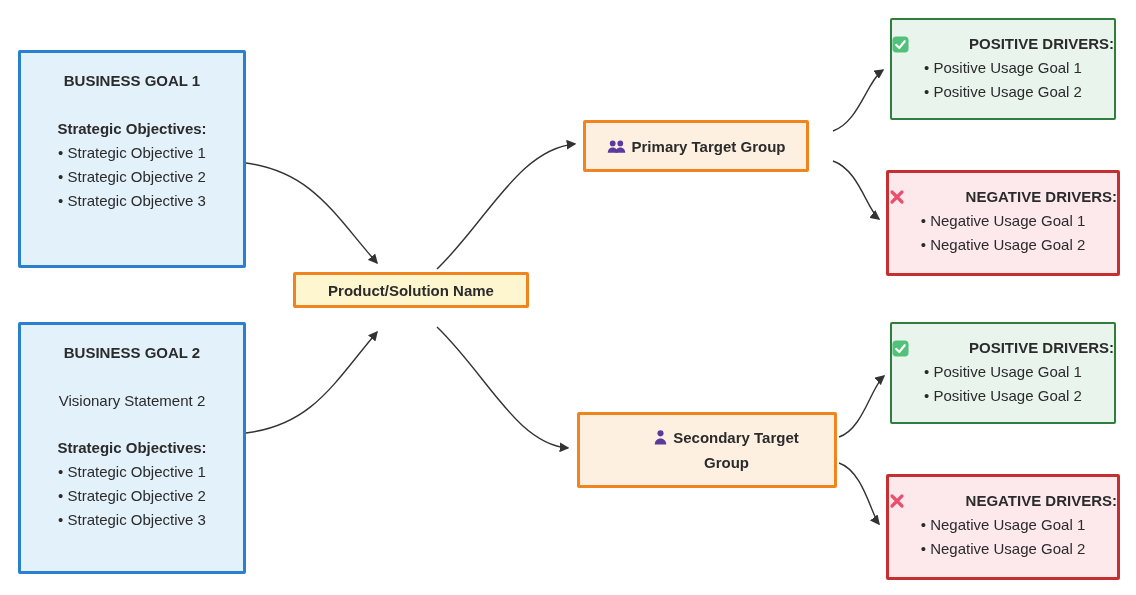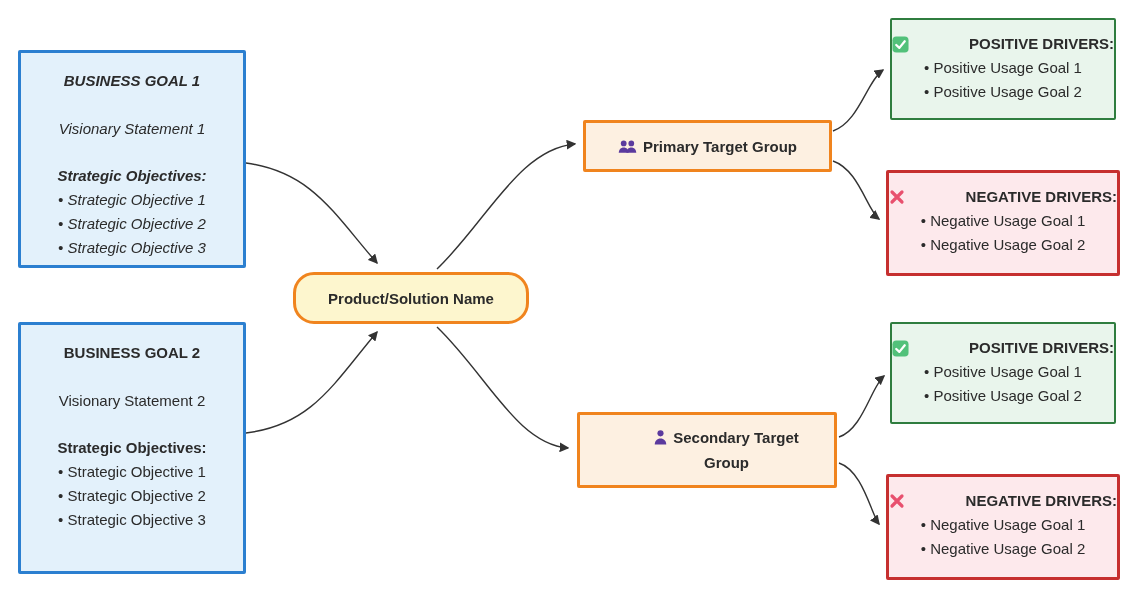--- a/index.html
+++ b/index.html
@@ -82,47 +82,46 @@
     <path class="edge" marker-end="url(#arrow)" d="M 246 163 C 312 172 334 214 377 263"></path>
     <path class="edge" marker-end="url(#arrow)" d="M 246 433 C 312 425 334 383 377 332"></path>
     <path class="edge" marker-end="url(#arrow)" d="M 437 269 C 487 221 519 149 575 144"></path>
     <path class="edge" marker-end="url(#arrow)" d="M 437 327 C 487 375 517 444 568 448"></path>
     <path class="edge" marker-end="url(#arrow)" d="M 833 131 C 859 122 867 81 883 70"></path>
     <path class="edge" marker-end="url(#arrow)" d="M 833 161 C 859 170 867 210 879 219"></path>
     <path class="edge" marker-end="url(#arrow)" d="M 839 437 C 863 429 871 387 884 376"></path>
     <path class="edge" marker-end="url(#arrow)" d="M 839 463 C 863 471 871 514 879 524"></path>
   </svg>
 
-  <div class="node goal-node" style="left:18px;top:50px;width:228px;height:218px;font-style:italic;">
+  <div class="node goal-node" style="left:18px;top:50px;width:228px;height:218px;">
     <div class="goal-title">BUSINESS GOAL 1</div>
-    <div class="goal-vision">Visionary Statement 1</div>
     <div class="goal-obj-heading">Strategic Objectives:</div>
     <ul class="obj-list">
       <li>Strategic Objective 1</li>
       <li>Strategic Objective 2</li>
       <li>Strategic Objective 3</li>
     </ul>
   </div>
 
   <div class="node goal-node" style="left:18px;top:322px;width:228px;height:252px;">
     <div class="goal-title">BUSINESS GOAL 2</div>
     <div class="goal-vision">Visionary Statement 2</div>
     <div class="goal-obj-heading">Strategic Objectives:</div>
     <ul class="obj-list">
       <li>Strategic Objective 1</li>
       <li>Strategic Objective 2</li>
       <li>Strategic Objective 3</li>
     </ul>
   </div>
 
-  <div class="node product-node" style="left:293px;top:272px;width:236px;height:52px;border-radius:21px;">
+  <div class="node product-node" style="left:293px;top:272px;width:236px;height:36px;">
     <span>Product/Solution Name</span>
   </div>
 
-  <div class="node group-node" style="left:583px;top:120px;width:249px;height:52px;">
+  <div class="node group-node" style="left:583px;top:120px;width:226px;height:52px;">
     <div class="group-inner">
       <span class="icon users-icon"><svg width="19" height="14" viewBox="0 0 20 14" fill="currentColor">
             <circle cx="6" cy="3.2" r="3"></circle>
             <path d="M0.8 13 C0.8 9.6 3 7.4 6 7.4 C9 7.4 11.2 9.6 11.2 13 Z"></path>
             <circle cx="14" cy="3.2" r="3"></circle>
             <path d="M8.8 13 C8.8 9.6 11 7.4 14 7.4 C17 7.4 19.2 9.6 19.2 13 Z"></path>
           </svg></span><span>Primary Target Group</span>
     </div>
   </div>
 

